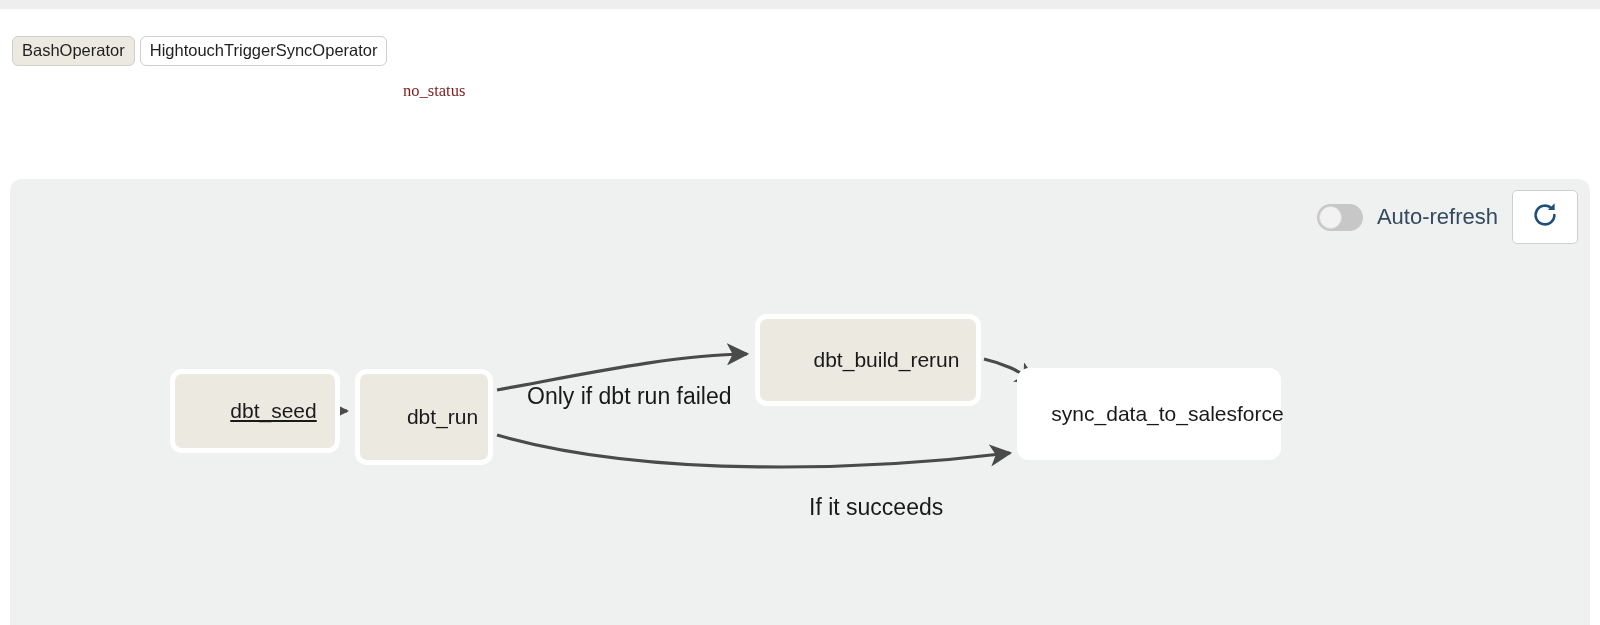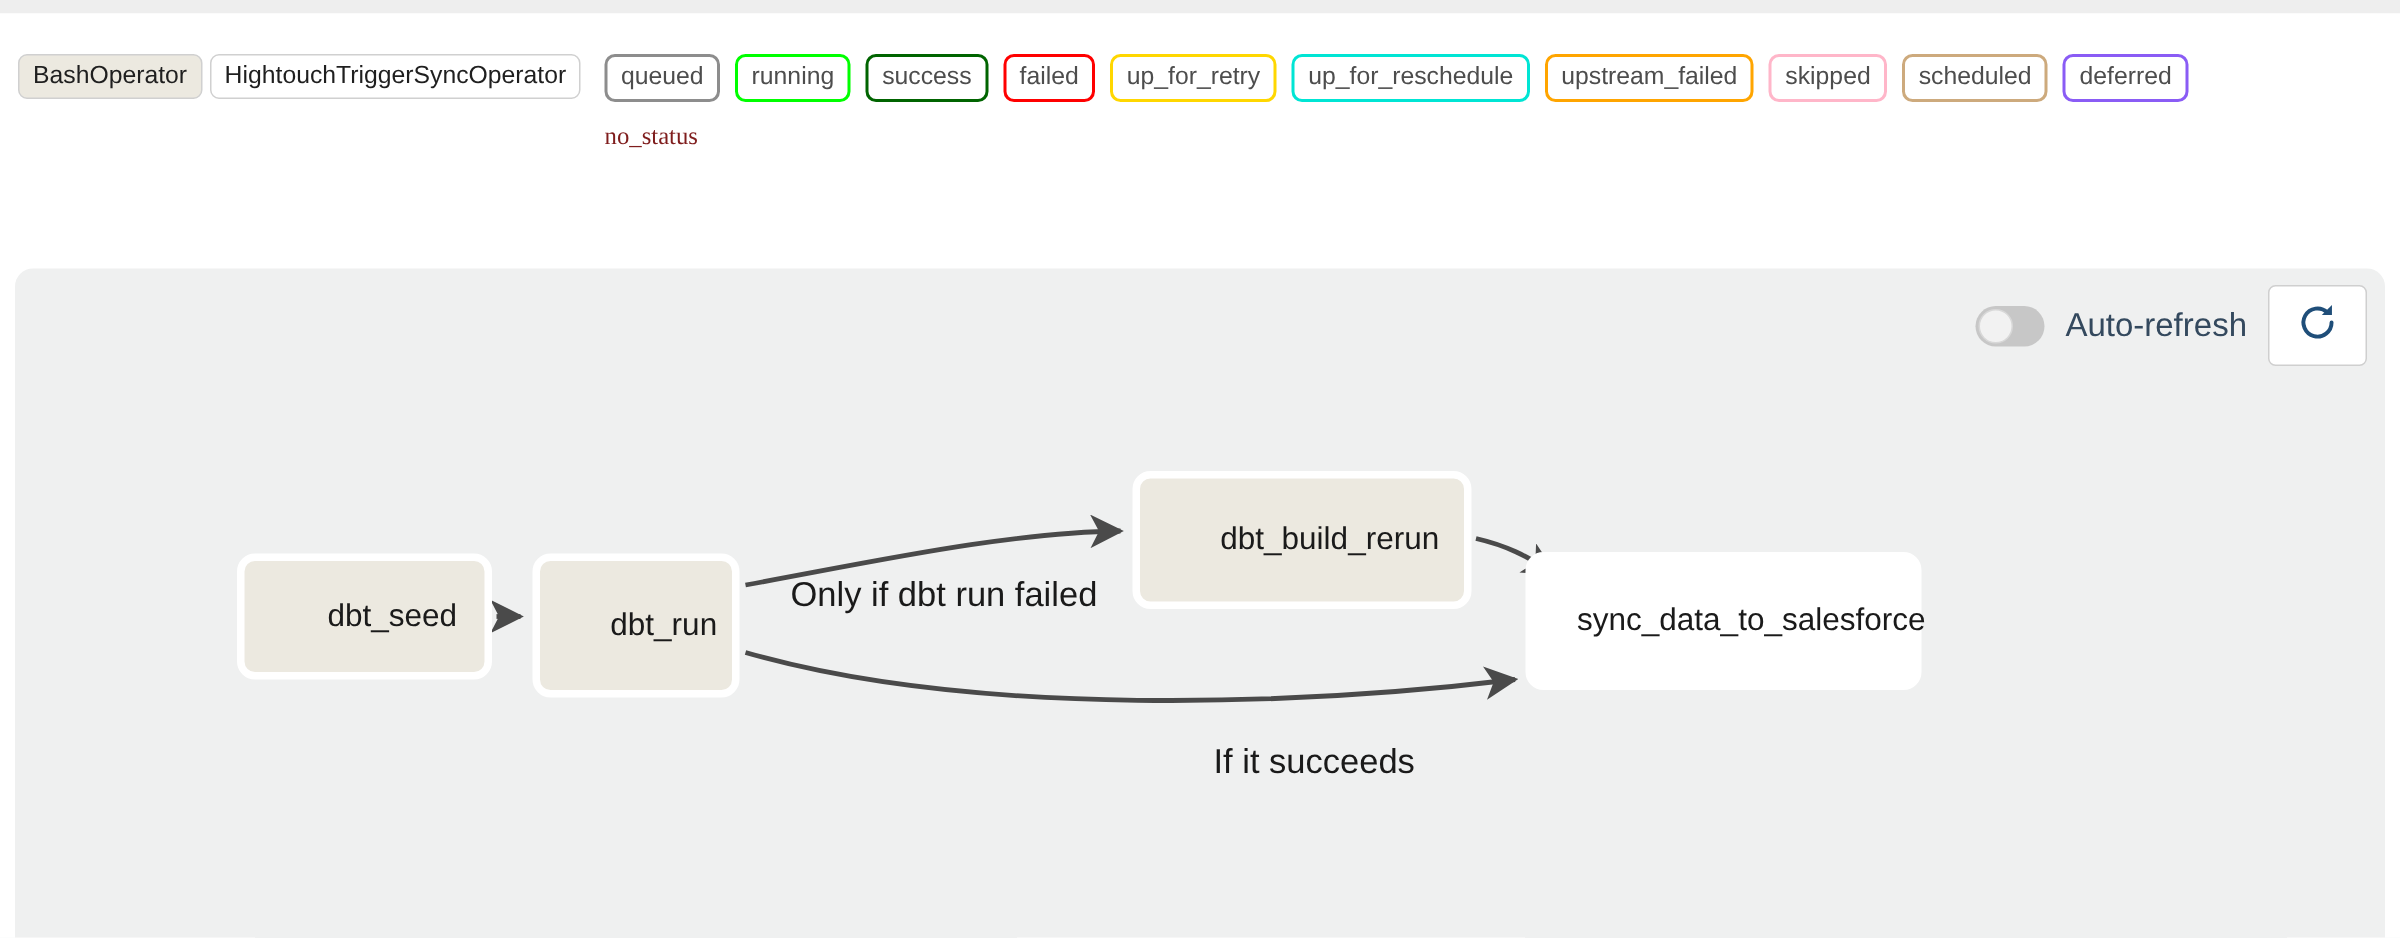--- a/index.html
+++ b/index.html
@@ -140,32 +140,20 @@
 
   <div class="top-strip"></div>
 
   <div class="legend-area">
 
     <div class="operator-legend">
       <div class="op-badge beige">BashOperator</div>
       <div class="op-badge white">HightouchTriggerSyncOperator</div>
     </div>
 
-    <div class="status-legend">
-      <div class="status-badge" style="border-color: rgb(141, 141, 141);">queued</div>
-      <div class="status-badge" style="border-color: rgb(0, 255, 0);">running</div>
-      <div class="status-badge" style="border-color: rgb(0, 100, 0);">success</div>
-      <div class="status-badge" style="border-color: rgb(255, 0, 0);">failed</div>
-      <div class="status-badge" style="border-color: rgb(255, 215, 0);">up_for_retry</div>
-      <div class="status-badge" style="border-color: rgb(0, 229, 212);">up_for_reschedule</div>
-      <div class="status-badge" style="border-color: rgb(255, 165, 0);">upstream_failed</div>
-      <div class="status-badge" style="border-color: rgb(255, 182, 201);">skipped</div>
-      <div class="status-badge" style="border-color: rgb(205, 170, 125);">scheduled</div>
-      <div class="status-badge" style="border-color: rgb(138, 92, 245);">deferred</div>
-    </div>
 
     <div class="no-status-label">no_status</div>
   </div>
 
   <div class="graph-panel">
 
     <div class="refresh-controls">
       <div class="toggle-switch">
         <div class="knob"></div>
       </div>
@@ -197,21 +185,21 @@
 
       <g>
         <path d="M 487 256 C 640 300 860 291 1000 274" stroke="#4a4a4a" stroke-width="3.2" fill="none" marker-end="url(#arrow)"></path>
       </g>
 
       <g>
         <path d="M 974 180 C 1000 186 1012 195 1026 203" stroke="#4a4a4a" stroke-width="3.2" fill="none" marker-end="url(#arrow)"></path>
       </g>
     </svg>
 
-    <div class="node beige" style="left:148px; top:190px; width:170px; height:84px;">
+    <div class="node beige" style="left:160px; top:190px; width:170px; height:84px;text-decoration:underline;">
       <span>dbt_seed</span>
     </div>
 
     <div class="node beige" style="left:345px; top:190px; width:138px; height:96px;">
       <span>dbt_run</span>
     </div>
 
     <div class="node beige" style="left:745px; top:135px; width:226px; height:92px;">
       <span>dbt_build_rerun</span>
     </div>

